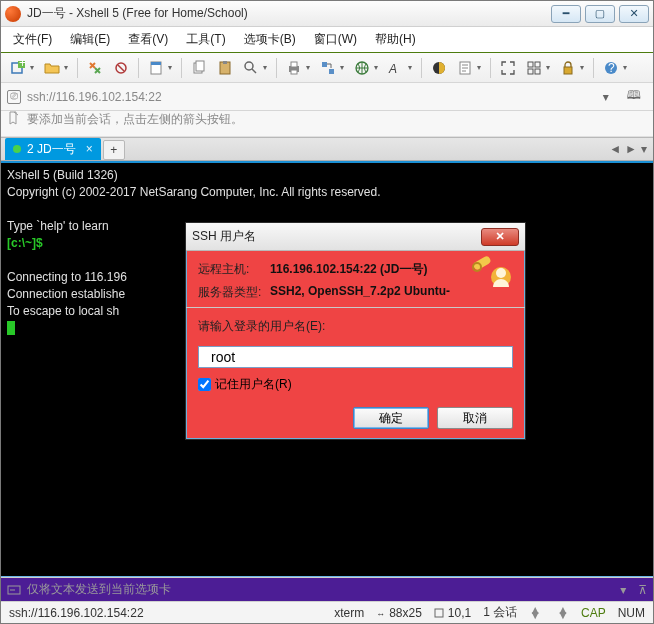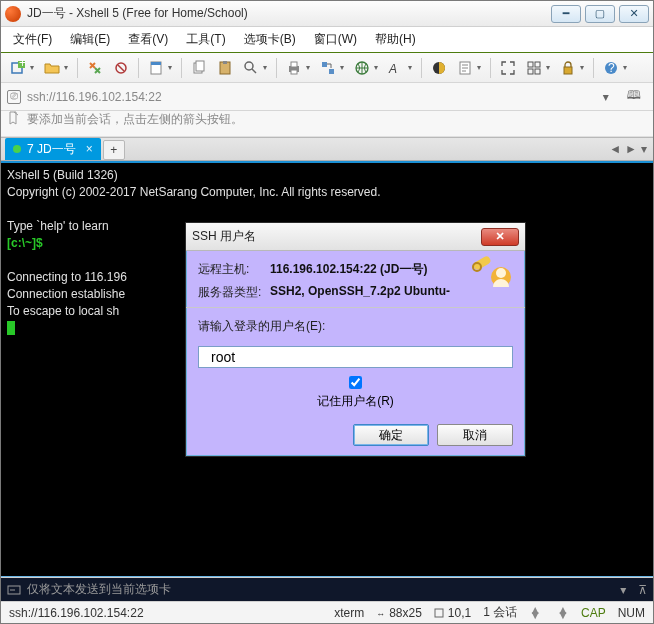--- a/index.html
+++ b/index.html
@@ -25,42 +25,42 @@
 .hint-icon{width:14px;height:14px;}
 .tabbar{height:24px;background:linear-gradient(#e6e6e6,#d9d9d9);display:flex;align-items:flex-end;padding:0 4px;position:relative;border-top:1px solid #b8b8b8;border-bottom:1px solid #b0b0b0;}
 .tab{height:22px;background:#0099e0;color:#fff;display:flex;align-items:center;padding:0 8px;gap:6px;border-radius:2px 2px 0 0;margin-right:2px;}
 .tab .dot{width:8px;height:8px;background:#4ad24a;border-radius:50%;}
 .tab .close{font-size:12px;color:#dff2fb;margin-left:4px;}
 .tabplus{width:22px;height:20px;background:#f2f2f2;border:1px solid #b8b8b8;border-radius:2px;display:flex;align-items:center;justify-content:center;color:#444;}
 .tabright{position:absolute;right:6px;top:4px;display:flex;gap:4px;color:#666;}
 .terminal{flex:1;background:#000;color:#e0e0e0;font-family:Consolas,"Courier New",monospace;font-size:13px;padding:4px 6px;white-space:pre;line-height:16px;position:relative;border-bottom:1px solid #6ab6e6;border-top:2px solid #1a8fd4;}
 .term-green{color:#28c828;font-weight:bold;}
 .term-cursor{display:inline-block;width:8px;height:14px;background:#28c828;vertical-align:text-bottom;}
-.cmdbar{height:24px;background:#0f172a;display:flex;align-items:center;padding:0 6px;gap:6px;color:#9a9a9a;border-top:1px solid #d0d0d0;}
+.cmdbar{height:24px;background:#4c1d95;display:flex;align-items:center;padding:0 6px;gap:6px;color:#9a9a9a;border-top:1px solid #d0d0d0;}
 .cmd-icon{width:14px;height:14px;}
 .cmd-text{flex:1;}
 .statusbar{height:22px;background:#f4f4f4;display:flex;align-items:center;padding:0 8px;gap:12px;color:#333;border-top:1px solid #d0d0d0;}
 .statusbar .sp{flex:1;}
 .statusbar .cell{display:flex;align-items:center;gap:4px;}
 .updn{display:flex;flex-direction:column;font-size:6px;line-height:5px;color:#888;}
 
 
-.dialog{position:absolute;left:184px;top:221px;width:341px;border:1px solid #2b2b2b;background:#c4b5fd;box-shadow:0 0 0 1px #6bb2dd inset;}
+.dialog{position:absolute;left:184px;top:221px;width:341px;border:1px solid #2b2b2b;background:#ef4444;box-shadow:0 0 0 1px #6bb2dd inset;}
 .dlg-title{height:28px;background:linear-gradient(#f8f8f8,#e2e2e2);display:flex;align-items:center;padding:0 6px;border-bottom:1px solid #b8b8b8;}
 .dlg-title .t{flex:1;color:#222;}
 .dlg-close{width:38px;height:18px;background:linear-gradient(#e98a7f,#cf3b28);border:1px solid #8d2d22;border-radius:3px;color:#fff;display:flex;align-items:center;justify-content:center;font-size:11px;font-weight:bold;}
 .dlg-body{padding:10px 12px;}
 .dlg-row{display:flex;margin-bottom:6px;align-items:flex-start;}
 .dlg-row .lbl{width:72px;color:#222;}
 .dlg-row .val{flex:1;font-weight:bold;color:#111;}
 .dlg-key{position:absolute;right:10px;top:30px;width:44px;height:40px;}
 .dlg-sep{height:1px;background:#c9c9c9;margin:6px -12px 10px;}
 .dlg-prompt{margin-bottom:11px;color:#222;}
 .dlg-input{width:100%;height:22px;border:1px solid #7a9ec7;padding:2px 12px;background:#fff;font-size:14px;}
-.dlg-check{display:flex;align-items:center;gap:4px;margin-top:8px;flex-direction:column;}
+.dlg-check{display:flex;align-items:center;gap:4px;margin-top:8px;}
 .dlg-check input{width:13px;height:13px;}
 .dlg-btns{display:flex;justify-content:flex-end;gap:8px;margin-top:14px;}
 .dlg-btn{width:76px;height:22px;border:1px solid #8a8a8a;background:linear-gradient(#fcfcfc,#e2e2e2);border-radius:2px;display:flex;align-items:center;justify-content:center;}
 .dlg-btn.primary{border:1px solid #3e86c8;box-shadow:0 0 0 1px #7ab6ea inset;text-align:center;}
 </style>
 </head>
 <body>
 
 <div class="titlebar">
   <div class="appicon"></div>
@@ -225,21 +225,21 @@
   <svg class="hint-icon" viewBox="0 0 14 14">
       <path d="M3 1h6v12l-3-2-3 2z" fill="none" stroke="#999"></path>
       <path d="M7 1l4 3" stroke="#999"></path>
     </svg>
   <span>要添加当前会话，点击左侧的箭头按钮。</span>
 </div>
 
 <div class="tabbar">
   <div class="tab">
     <span class="dot"></span>
-    <span>7 JD一号</span>
+    <span>2 JD一号</span>
     <span class="close">×</span>
   </div>
   <div class="tabplus">+</div>
   <div class="tabright">
     <span>◄</span>
     <span>►</span>
     <span>▾</span>
   </div>
 </div>
 

